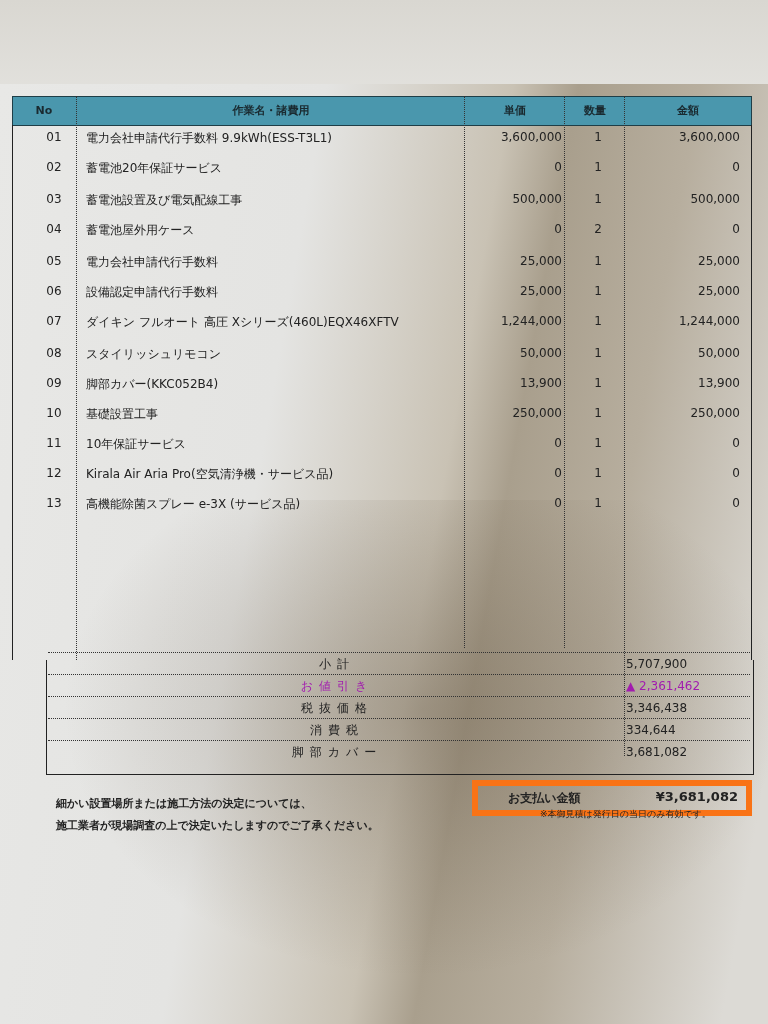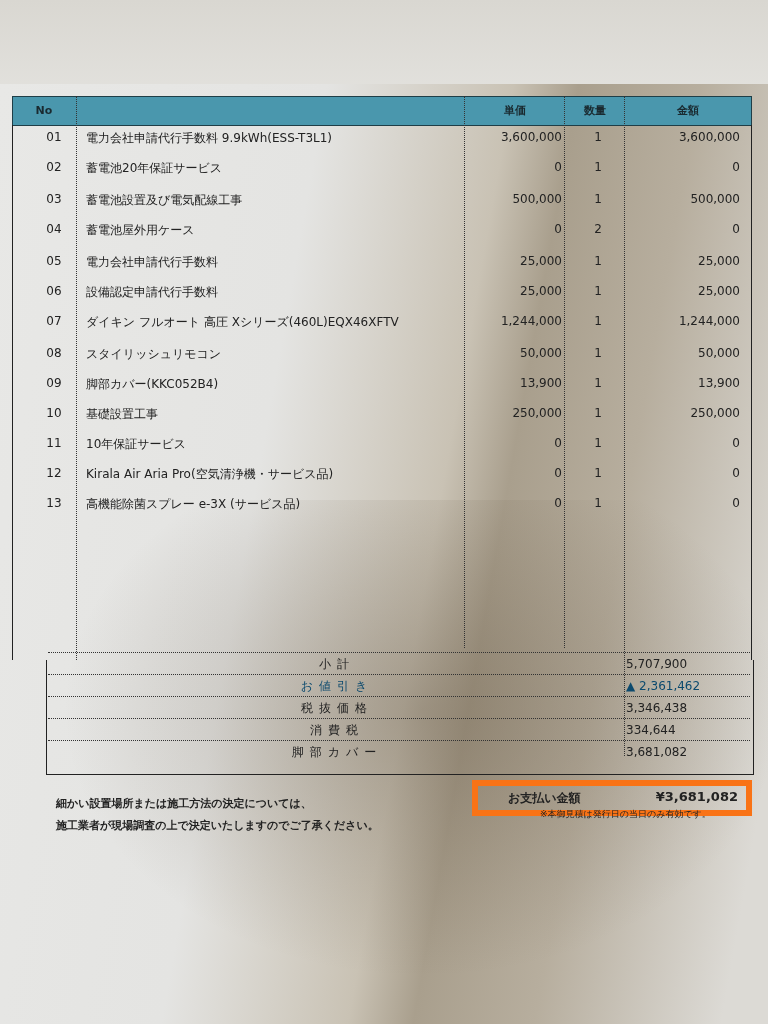--- a/index.html
+++ b/index.html
@@ -33,39 +33,40 @@
   .cell-name { position: absolute; left: 74px; white-space: nowrap; }
   .cell-price { position: absolute; left: 450px; width: 100px; text-align: right; }
   .cell-qty { position: absolute; left: 560px; width: 52px; text-align: center; }
   .cell-amt { position: absolute; left: 620px; width: 108px; text-align: right; }
   .sum-row {
     position: absolute; left: 36px; width: 702px; height: 22px;
     border-top: 1px dotted #333; font-size: 12px;
   }
   .sum-label { position: absolute; left: 0; width: 578px; text-align: center; letter-spacing: 6px; line-height: 22px; }
   .sum-val { position: absolute; left: 578px; width: 120px; line-height: 22px; }
-  .red { color: #0c4a6e; }
+  .red { color: #a21caf; }
   .pay-box {
     position: absolute; left: 472px; top: 780px; width: 268px; height: 24px;
     border: 6px solid #f97316; font-size: 12px; font-weight: bold;
   }
   .pay-box .lbl { position: absolute; left: 30px; top: 4px; }
   .pay-box .val { position: absolute; right: 8px; top: 3px; font-size: 13px; }
   .note-right { position: absolute; left: 540px; top: 808px; font-size: 9px; }
   .note-left { position: absolute; left: 56px; font-size: 11px; font-weight: bold; }
 </style>
 </head>
 <body>
 
 <div class="paper"></div>
 <div class="shade"></div>
 
 <div class="table-outer">
   <div class="hdr">
     <div style="left:0;width:62px;">No</div>
+    <div style="left:64px;width:388px;">作業名・諸費用</div>
     <div style="left:452px;width:100px;">単価</div>
     <div style="left:552px;width:60px;">数量</div>
     <div style="left:612px;width:126px;">金額</div>
   </div>
 
   <div style="position:absolute;left:0;top:29px;width:738px;height:535px;border-left:1px solid #222;border-right:1px solid #222;"></div>
   <div class="vline" style="left:64px;top:0;height:564px;"></div>
   <div class="vline" style="left:452px;top:0;height:552px;"></div>
   <div class="vline" style="left:552px;top:0;height:552px;"></div>
   <div class="vline" style="left:612px;top:0;height:660px;"></div>

